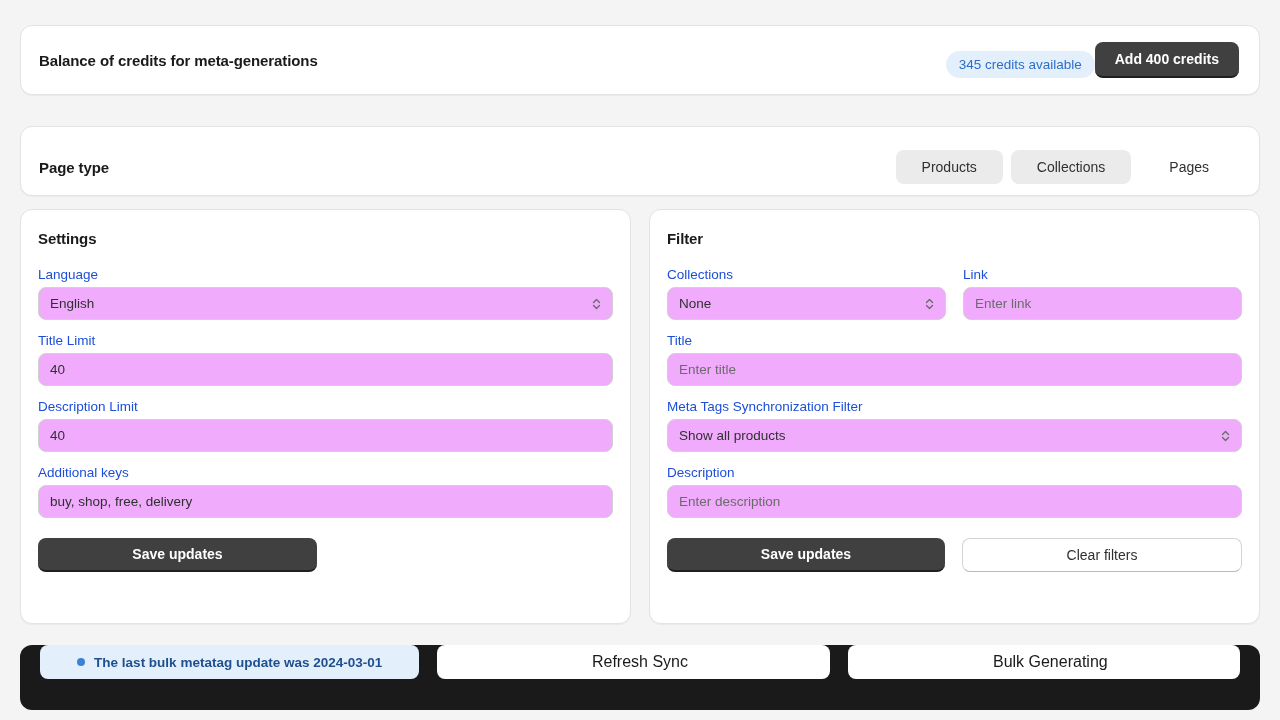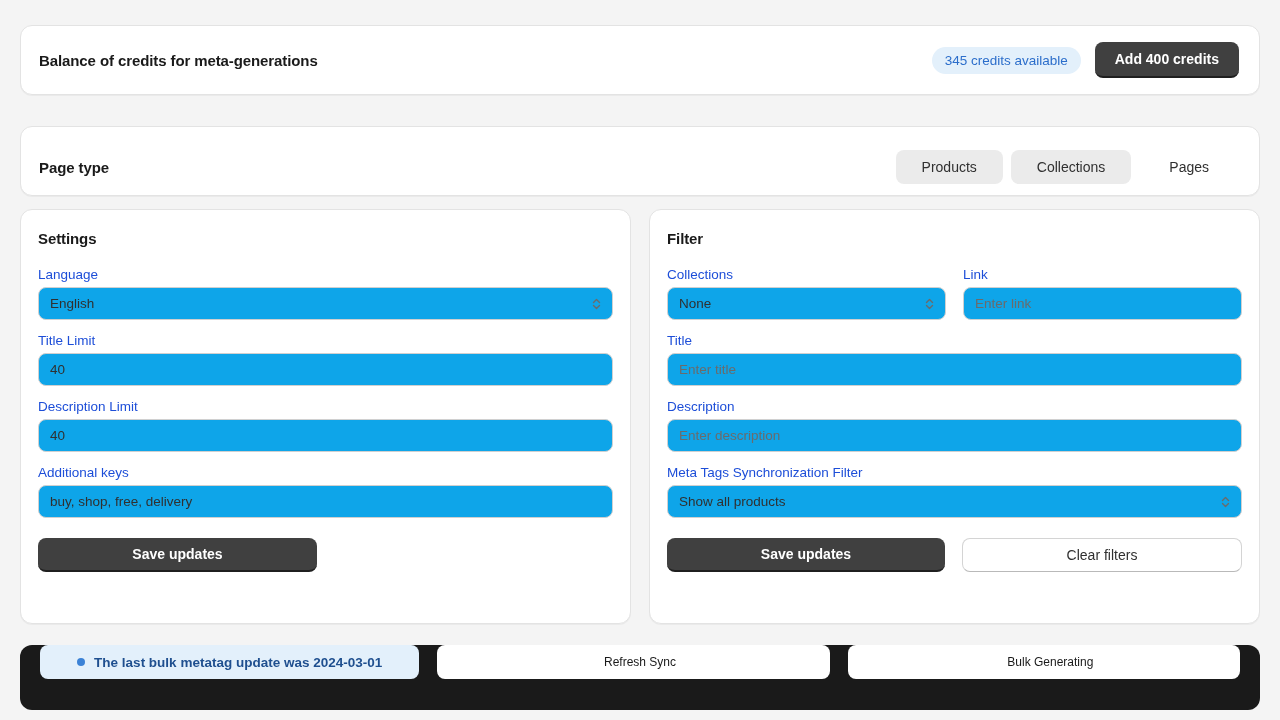--- a/index.html
+++ b/index.html
@@ -41,22 +41,21 @@
     padding: 0 20px 0 18px;
   }
   .credits-title {
     font-size: 15px;
     font-weight: bold;
     color: #1a1a1a;
     letter-spacing: -0.1px;
   }
   .credits-right {
     display: flex;
-    align-items: center;
-    gap: 14px;
+    align-items: flex-end;
   }
   .badge-credits {
     background: #e3f0fb;
     color: #2c6ecb;
     font-size: 13.5px;
     padding: 6px 13px;
     border-radius: 14px;
     white-space: nowrap;
   }
   .btn-dark {
@@ -141,21 +140,21 @@
     margin-bottom: 5px;
   }
 
   .control {
     position: relative;
     width: 100%;
   }
   .input, .select {
     width: 100%;
     height: 33px;
-    background: #0ea5e9;
+    background: #f0abfc;
     border: 1px solid #d0d0d0;
     border-radius: 8px;
     font-size: 13.5px;
     color: #303030;
     padding: 0 11px;
     font-family: "Liberation Sans", sans-serif;
     outline: none;
   }
   .input::placeholder { color: #6b6b6b; }
   .select {
@@ -246,21 +245,21 @@
   .banner-text {
     font-size: 13.5px;
     font-weight: bold;
     color: #1f4f8f;
     white-space: nowrap;
   }
   .bottom-btn {
     flex: 1 1 0;
     background: #ffffff;
     color: #1a1a1a;
-    font-size: 12px;
+    font-size: 16px;
     border: none;
     border-radius: 8px;
     height: 34px;
     cursor: pointer;
     font-family: "Liberation Sans", sans-serif;
     padding-left: 13px;
   }
 </style>
 </head>
 <body>
@@ -354,36 +353,36 @@
       </div>
 
       <div class="field">
         <label class="field-label">Title</label>
         <div class="control">
           <input class="input" placeholder="Enter title" style="">
         </div>
       </div>
 
       <div class="field">
-        <label class="field-label">Description</label>
-        <div class="control">
-          <input class="input" placeholder="Enter description" style="">
-        </div>
-      </div>
-
-      <div class="field">
         <label class="field-label">Meta Tags Synchronization Filter</label>
         <div class="control">
           <select class="select">
             <option>Show all products</option>
           </select>
           <svg class="chev" viewBox="0 0 11 15" fill="none" stroke="currentColor" stroke-width="1.4" stroke-linecap="round" stroke-linejoin="round">
             <path d="M2.5 6 L5.5 3 L8.5 6"></path>
               <path d="M2.5 9 L5.5 12 L8.5 9"></path>
           </svg>
+        </div>
+      </div>
+
+      <div class="field">
+        <label class="field-label">Description</label>
+        <div class="control">
+          <input class="input" placeholder="Enter description" style="">
         </div>
       </div>
 
       <div class="btn-row">
         <button class="btn-save">Save updates</button>
         <button class="btn-light">Clear filters</button>
       </div>
     </div>
   </div>
 

